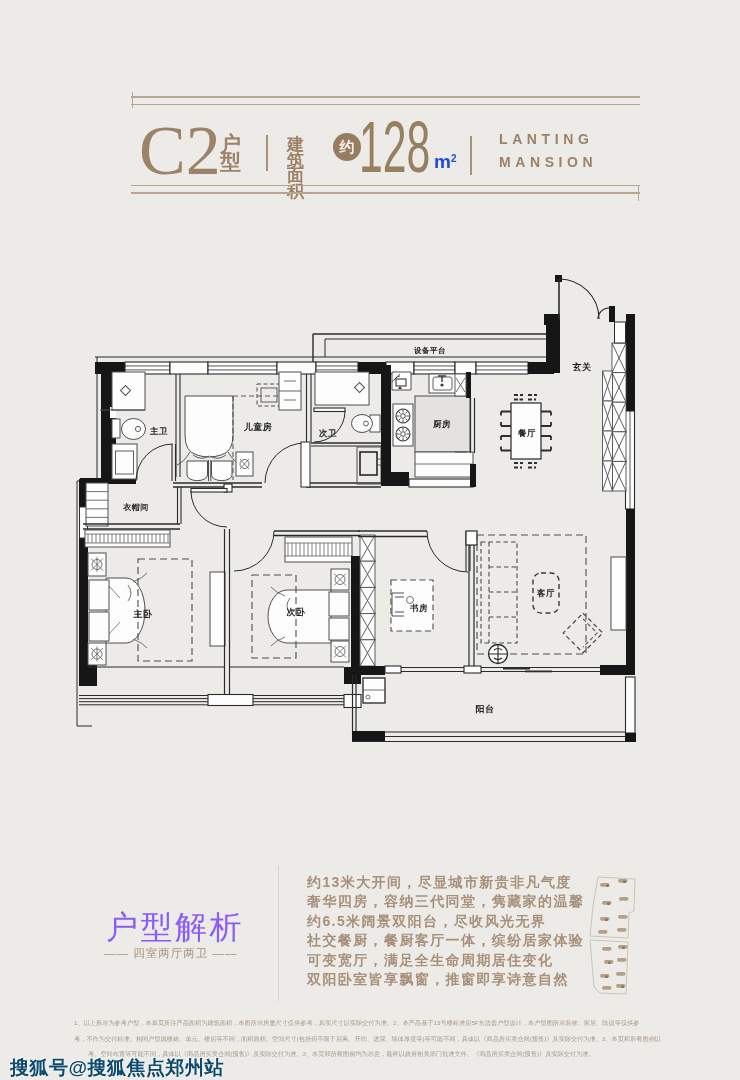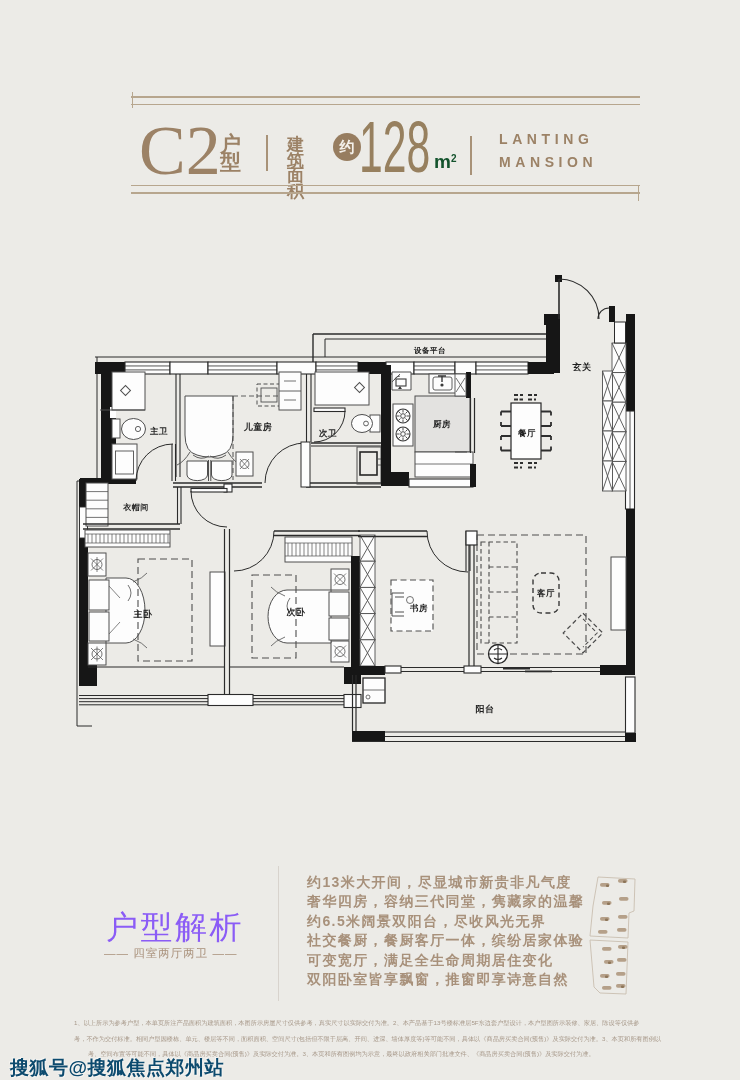--- a/index.html
+++ b/index.html
@@ -18,21 +18,21 @@
 <div class="abs bz" style="left:220px;top:135px;font-size:21px;line-height:17.5px;width:22px;font-weight:bold">户型</div>
 
 <div class="abs" style="left:266px;top:135px;width:2px;height:36px;background:#a89278"></div>
 
 <div class="abs bz" style="left:287px;top:137px;font-size:17px;line-height:15.5px;width:30px;font-weight:bold;letter-spacing:1px">建筑面积</div>
 
 <div class="abs" style="left:333px;top:133px;width:28px;height:28px;border-radius:50%;background:#977d60;color:#f4f0ea;font-size:15px;font-weight:bold;text-align:center;line-height:28px">约</div>
 
 <div class="abs" style="left:359px;top:110px;color:#97805f;font-size:73px;line-height:73px;transform:scaleX(.585);transform-origin:0 0">128</div>
 
-<div class="abs" style="left:434px;top:151px;color:#14532d;font-size:19px;font-weight:bold">m<span style="font-size:10px;vertical-align:6px">2</span></div>
+<div class="abs" style="left:434px;top:151px;color:#1d4ed8;font-size:19px;font-weight:bold">m<span style="font-size:10px;vertical-align:6px">2</span></div>
 
 <div class="abs" style="left:470px;top:136px;width:2px;height:39px;background:#a89278"></div>
 
 <div class="abs bz" style="left:499px;top:128px;font-size:14px;font-weight:bold;letter-spacing:4.6px;line-height:23px">LANTING<br>MANSION</div>
 
 <div class="abs" style="left:131px;top:184.5px;width:509px;height:1.6px;background:#b7a68e"></div>
 <div class="abs" style="left:131px;top:192px;width:509px;height:1.6px;background:#b7a68e"></div>
 <div class="abs" style="left:637.5px;top:184.5px;width:1.6px;height:16px;background:#b7a68e"></div>
 
 <svg class="abs" style="left:0;top:0" width="740" height="1080" viewBox="0 0 740 1080">

